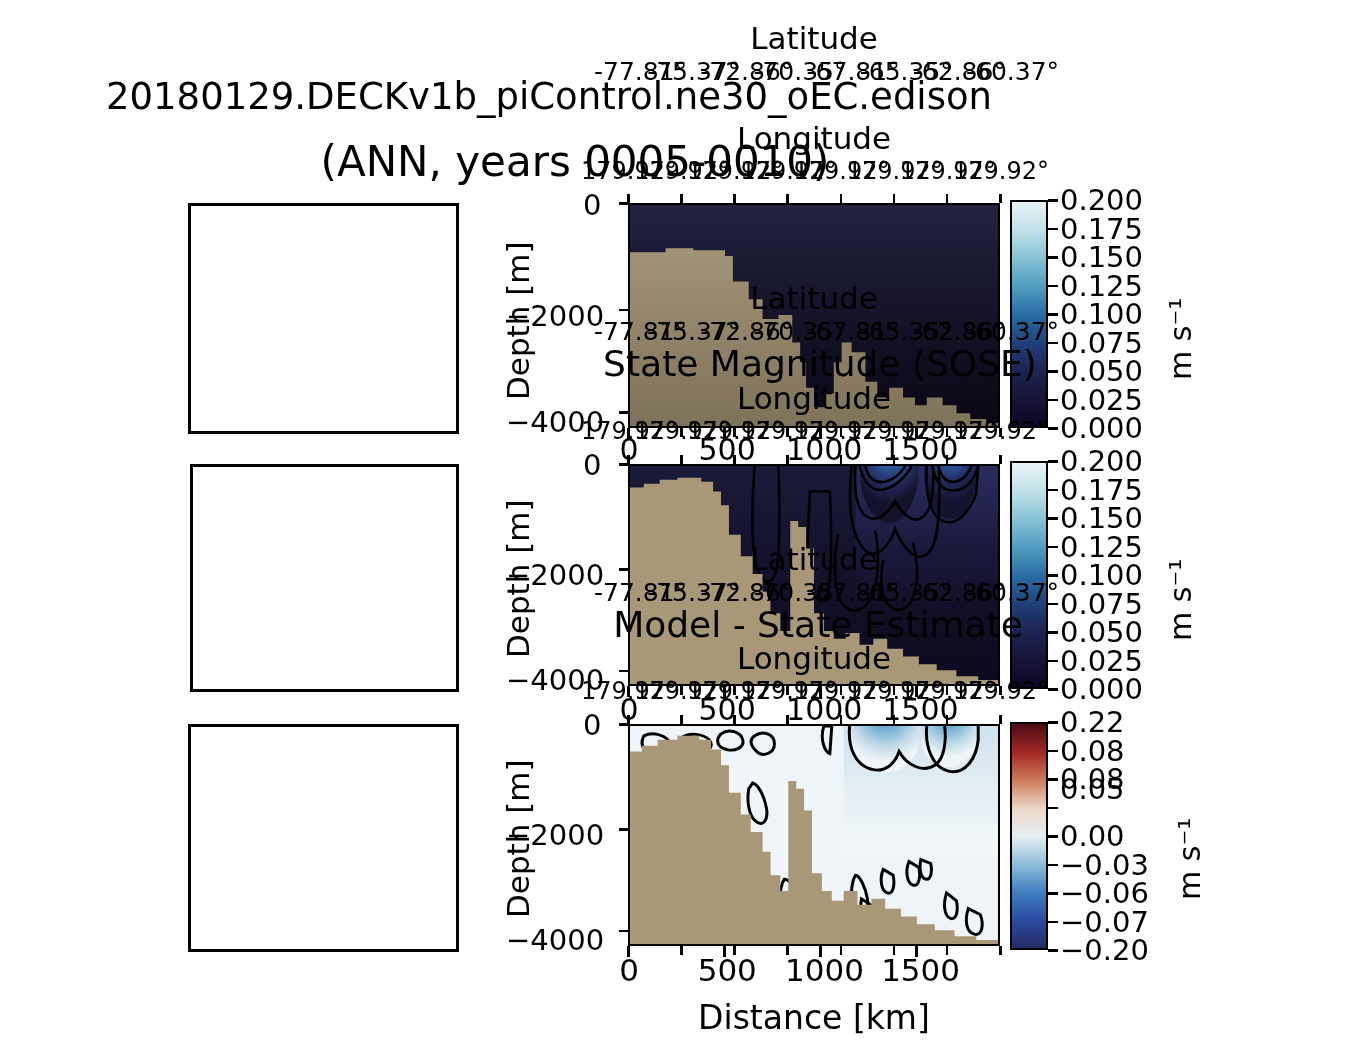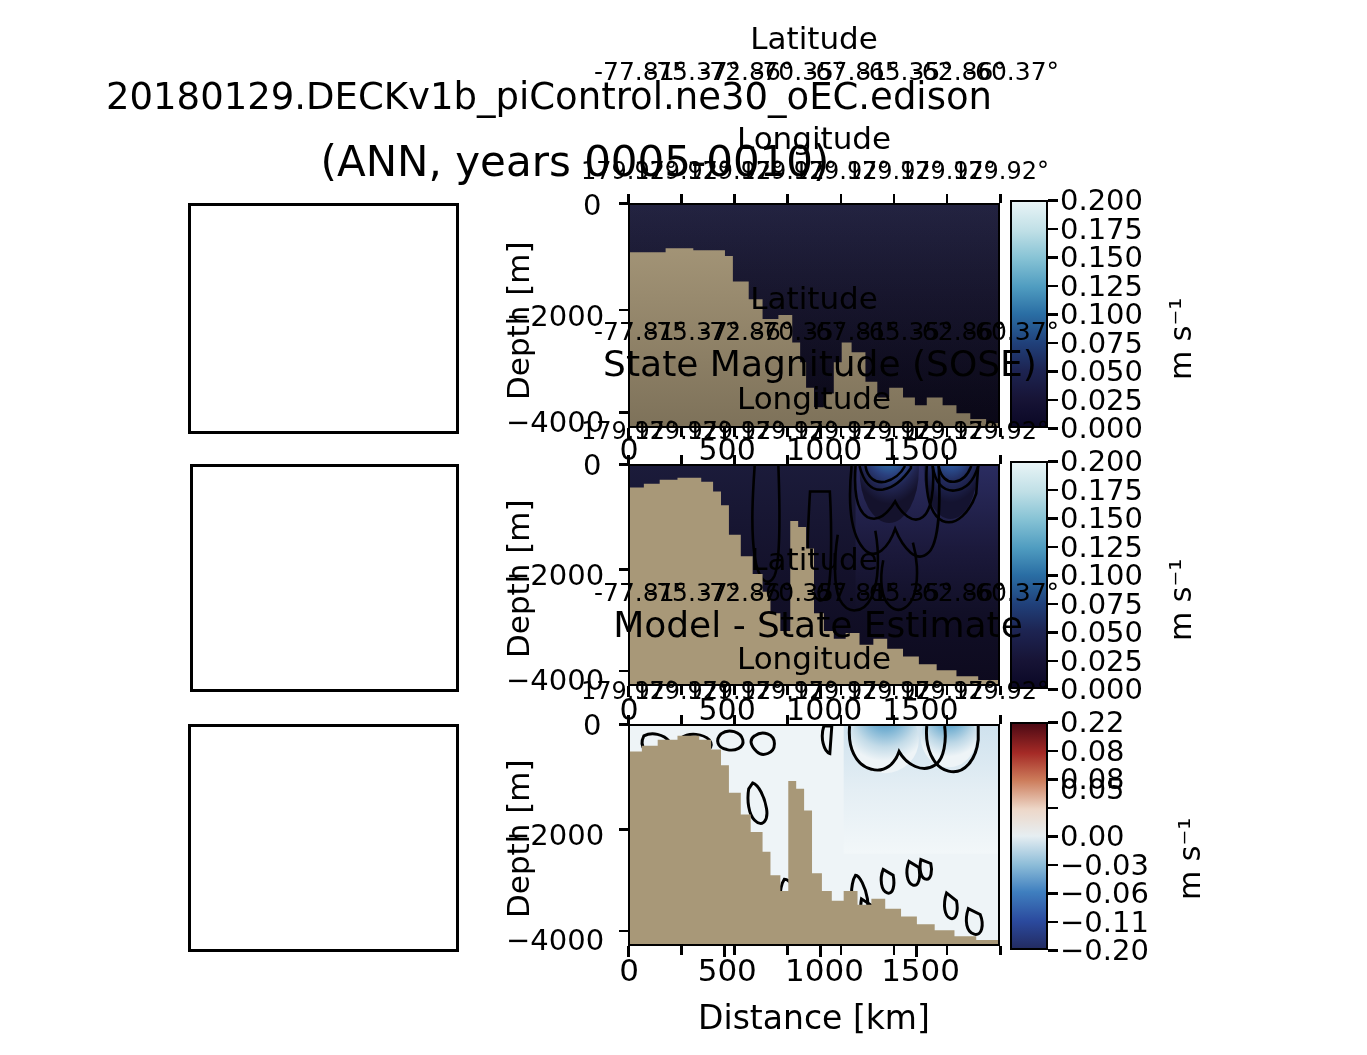--- a/index.html
+++ b/index.html
@@ -456,21 +456,21 @@
     <div class="cblbl" style="left: 1060px; top: 762px;">0.08</div>
     <div class="cbtick" style="left: 1048px; top: 806.5px;"></div>
     <div class="cblbl" style="left: 1060px; top: 772px;">0.05</div>
     <div class="cbtick" style="left: 1048px; top: 835px;"></div>
     <div class="cblbl" style="left: 1060px; top: 819px;">0.00</div>
     <div class="cbtick" style="left: 1048px; top: 863.5px;"></div>
     <div class="cblbl" style="left: 1060px; top: 847.5px;">−0.03</div>
     <div class="cbtick" style="left: 1048px; top: 892px;"></div>
     <div class="cblbl" style="left: 1060px; top: 876px;">−0.06</div>
     <div class="cbtick" style="left: 1048px; top: 920.5px;"></div>
-    <div class="cblbl" style="left: 1060px; top: 904.5px;">−0.11</div>
+    <div class="cblbl" style="left: 1060px; top: 904.5px;">−0.07</div>
     <div class="cbtick" style="left: 1048px; top: 949px;"></div>
     <div class="cblbl" style="left: 1060px; top: 933px;">−0.20</div>
   </div>
 <div class="cbname-v" style="left:1172px;top:900px;">m s⁻¹</div>
 
 <div class="abs ctr" style="left:628px;top:998px;width:372px;">
   <span class="nowrap" style="font-size:33px;">Distance [km]</span>
 </div>
 
 </body></html>

